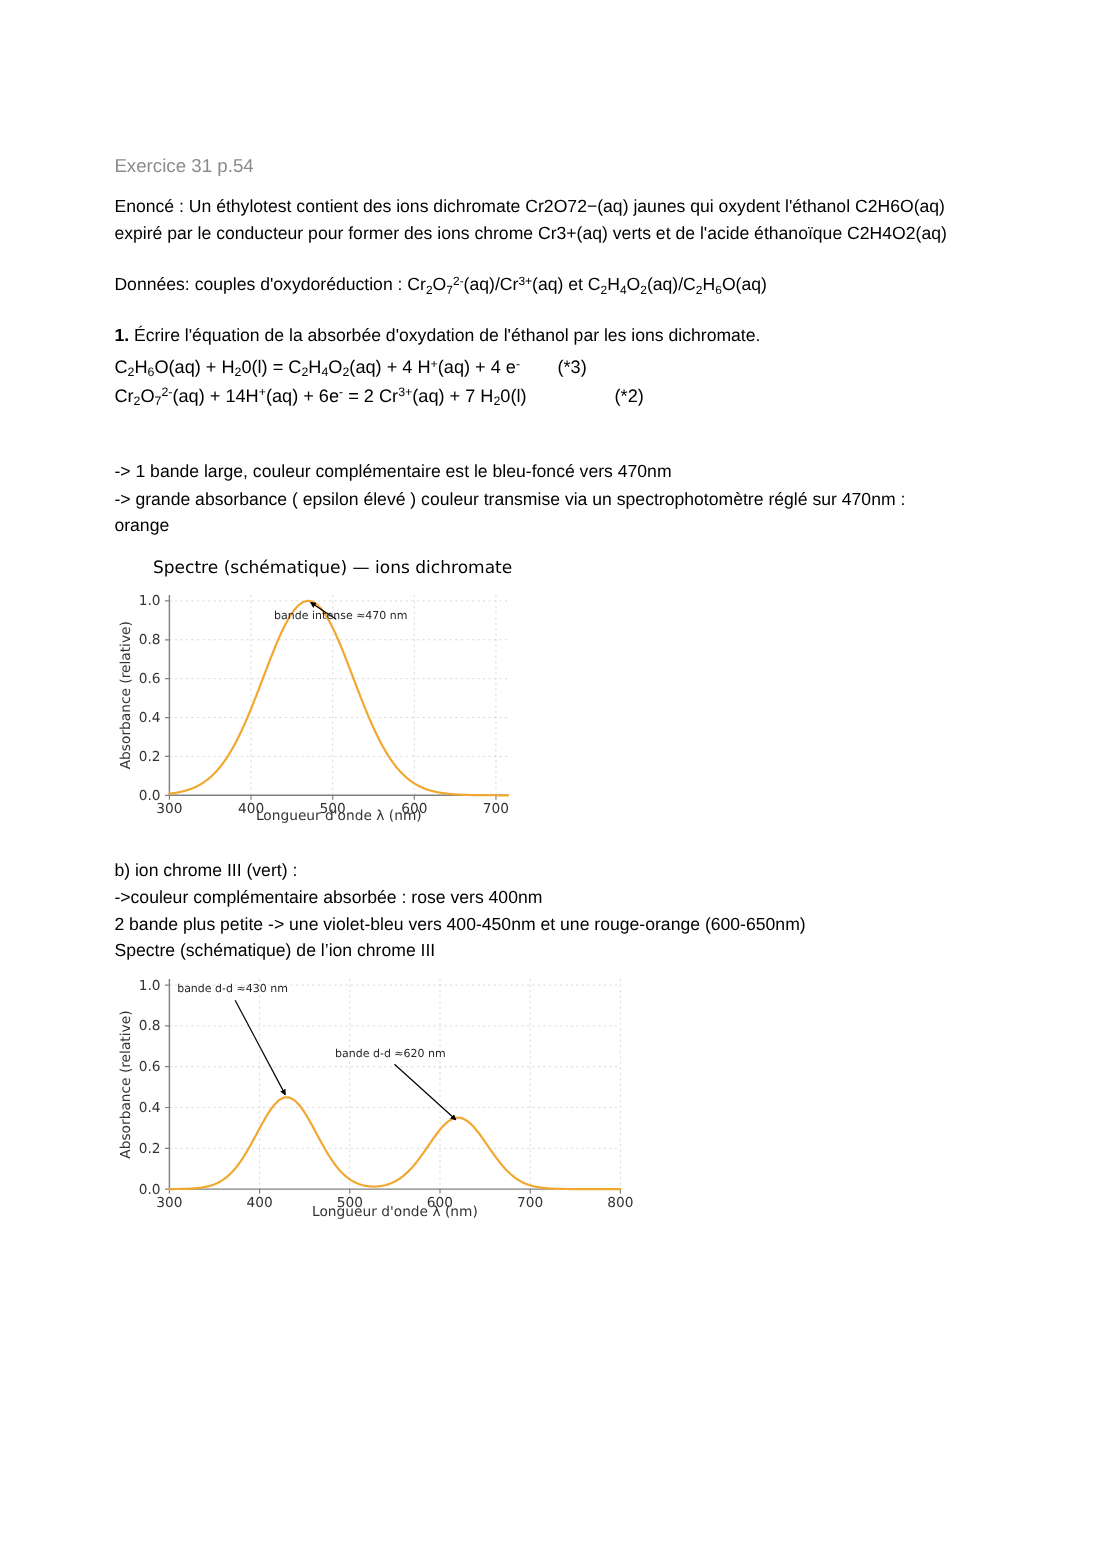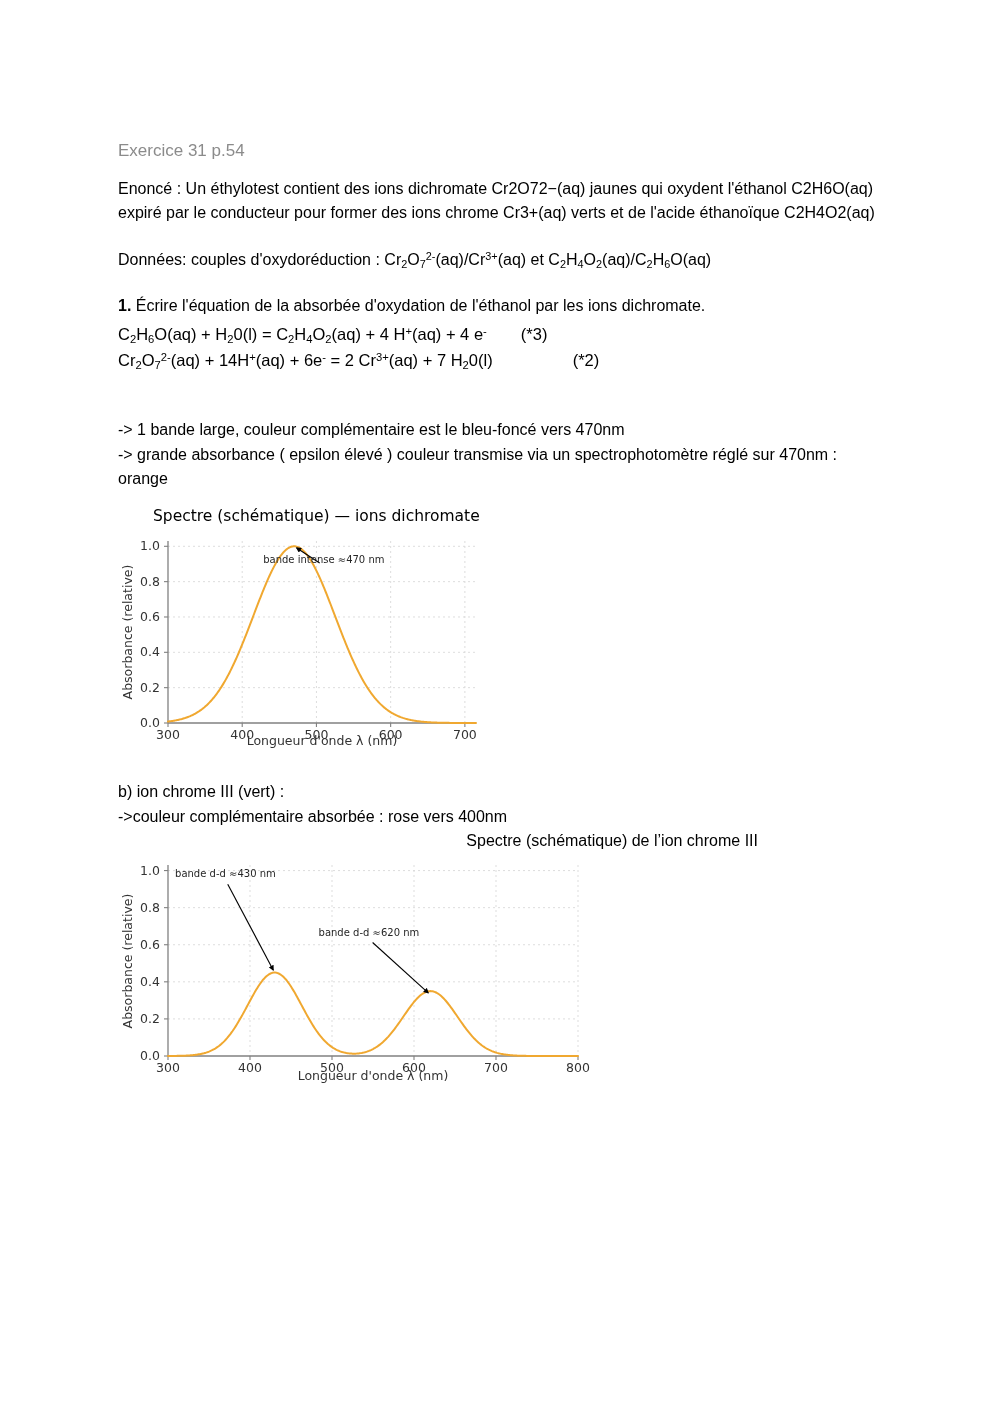--- a/index.html
+++ b/index.html
@@ -10,21 +10,21 @@
   body {
     width: 994px;
     height: 1404px;
     position: relative;
     font-family: "Liberation Sans", sans-serif;
     color: #000000;
     overflow: hidden;
   }
   .page {
     position: absolute;
-    left: 118px;
+    left: 104px;
     top: 140px;
     width: 760px;
   }
   .ex-header {
     font-size: 17px;
     color: #8b8b8b;
     line-height: 1.35;
     margin-bottom: 14px;
   }
   .para {
@@ -180,22 +180,23 @@
           <path d="M 0 0 L 10 5 L 0 10 z" fill="#000000"></path>
         </marker>
       </defs>
     </svg>
   </div>
 
   <div class="gap-lg"></div>
 
   <div class="para">b) ion chrome III (vert) :</div>
   <div class="para">-&gt;couleur complémentaire absorbée : rose vers 400nm</div>
-
-  <div class="para" style="text-align:right; padding-right:120px;">Spectre (schématique) de l’ion chrome III</div>
+  <div class="para">2 bande plus petite -&gt; une violet-bleu vers 400-450nm et une rouge-orange (600-650nm)</div>
+
+  <div class="para" style="text-align:left; padding-right:120px;">Spectre (schématique) de l’ion chrome III</div>
 
   <div class="chart-wrap">
     <svg class="chart-svg" width="480" height="240" viewBox="0 0 480 240">
       <g id="c2-grid">
           <line class="grid-line" x1="50" y1="165.9126213592233" x2="460" y2="165.9126213592233"></line>
           <line class="grid-line" x1="50" y1="128.8252427184466" x2="460" y2="128.8252427184466"></line>
           <line class="grid-line" x1="50" y1="91.73786407766991" x2="460" y2="91.73786407766991"></line>
           <line class="grid-line" x1="50" y1="54.650485436893206" x2="460" y2="54.650485436893206"></line>
           <line class="grid-line" x1="50" y1="17.5631067961165" x2="460" y2="17.5631067961165"></line>
           <line class="grid-line" x1="132" y1="12" x2="132" y2="203"></line>

